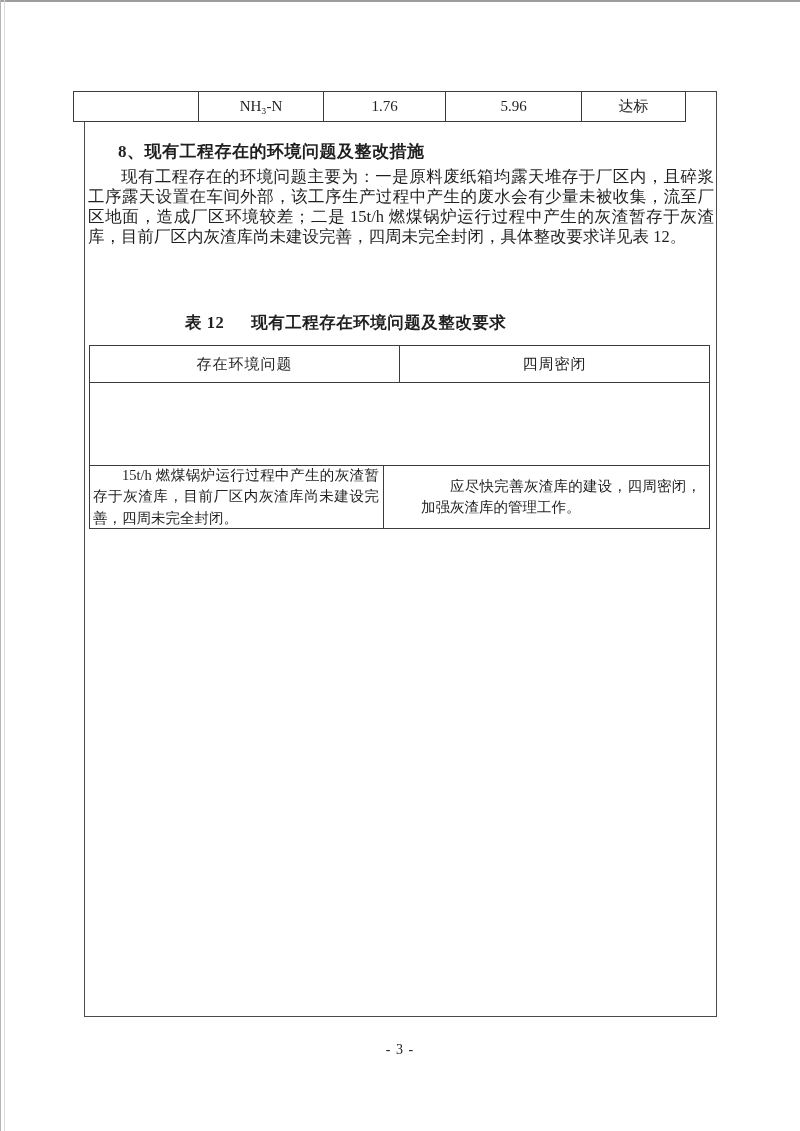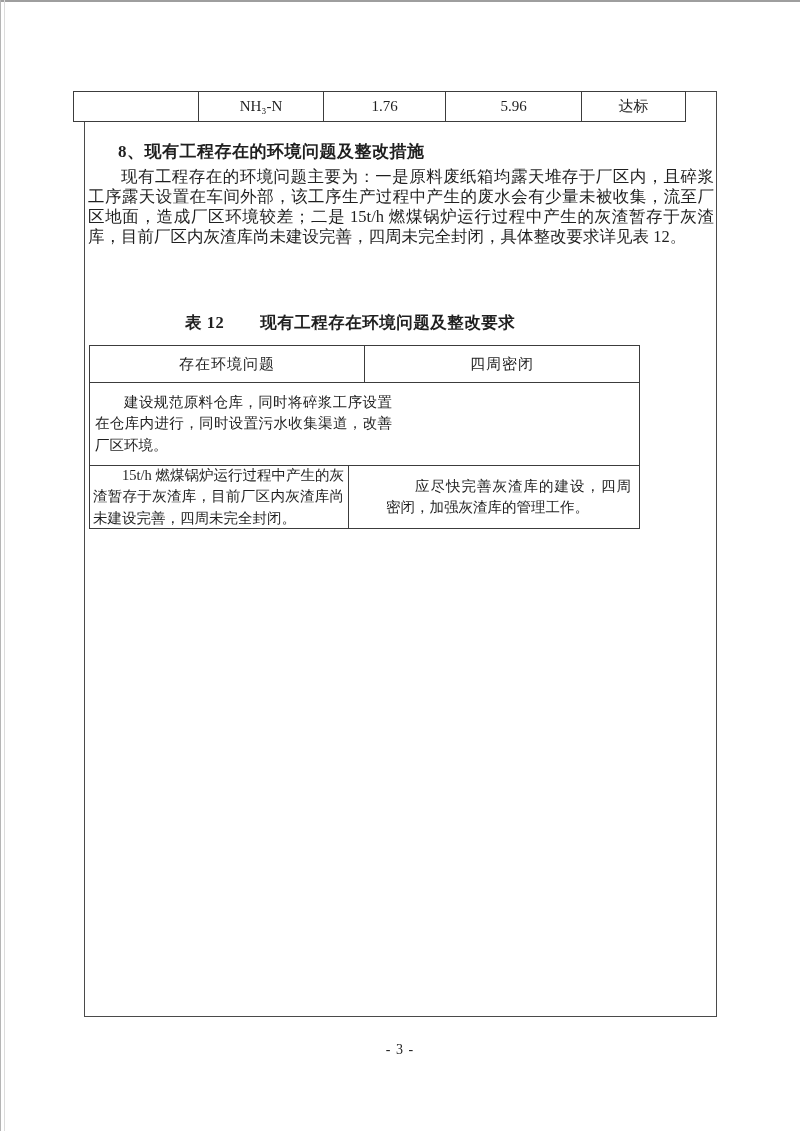--- a/index.html
+++ b/index.html
@@ -61,32 +61,32 @@
     font-size: 16.5px;
     line-height: 20px;
     text-align: justify;
     text-indent: 2em;
   }
 
   .table-title {
     position: absolute;
     left: 185px; top: 312px;
     display: flex;
-    gap: 36px;
+    gap: 27px;
     font-size: 16.5px;
     font-weight: bold;
     letter-spacing: 0.5px;
     white-space: nowrap;
   }
 
   
   .table12 {
     position: absolute;
     left: 89px; top: 345px;
-    width: 551px;
+    width: 621px;
     border: 1px solid #3c3c3c;
     box-sizing: border-box;
     background: #fff;
   }
   .t12row { display: flex; border-bottom: 1px solid #3c3c3c; box-sizing: border-box; }
   .t12row:last-child { border-bottom: none; gap: 32px; }
   .t12cell {
     box-sizing: border-box;
     border-right: 1px solid #3c3c3c;
     display: flex; flex-direction: column; justify-content: center;
@@ -145,23 +145,20 @@
   <span>表 12</span>
   <span>现有工程存在环境问题及整改要求</span>
 </div>
 
 <div class="table12">
   <div class="t12row t12head">
     <div class="t12cell t12col1">存在环境问题</div>
     <div class="t12cell t12col2">四周密闭</div>
   </div>
   <div class="t12row t12r1">
-    <div class="t12cell t12col2">
-      <div class="t12text">建设规范原料仓库，同时将碎浆工序设置在仓库内进行，同时设置污水收集渠道，改善厂区环境。</div>
-    </div>
   </div>
   <div class="t12row t12r2">
     <div class="t12cell t12col1">
       <div class="t12text">15t/h 燃煤锅炉运行过程中产生的灰渣暂存于灰渣库，目前厂区内灰渣库尚未建设完善，四周未完全封闭。</div>
     </div>
     <div class="t12cell t12col2">
       <div class="t12text">应尽快完善灰渣库的建设，四周密闭，加强灰渣库的管理工作。</div>
     </div>
   </div>
 </div>

